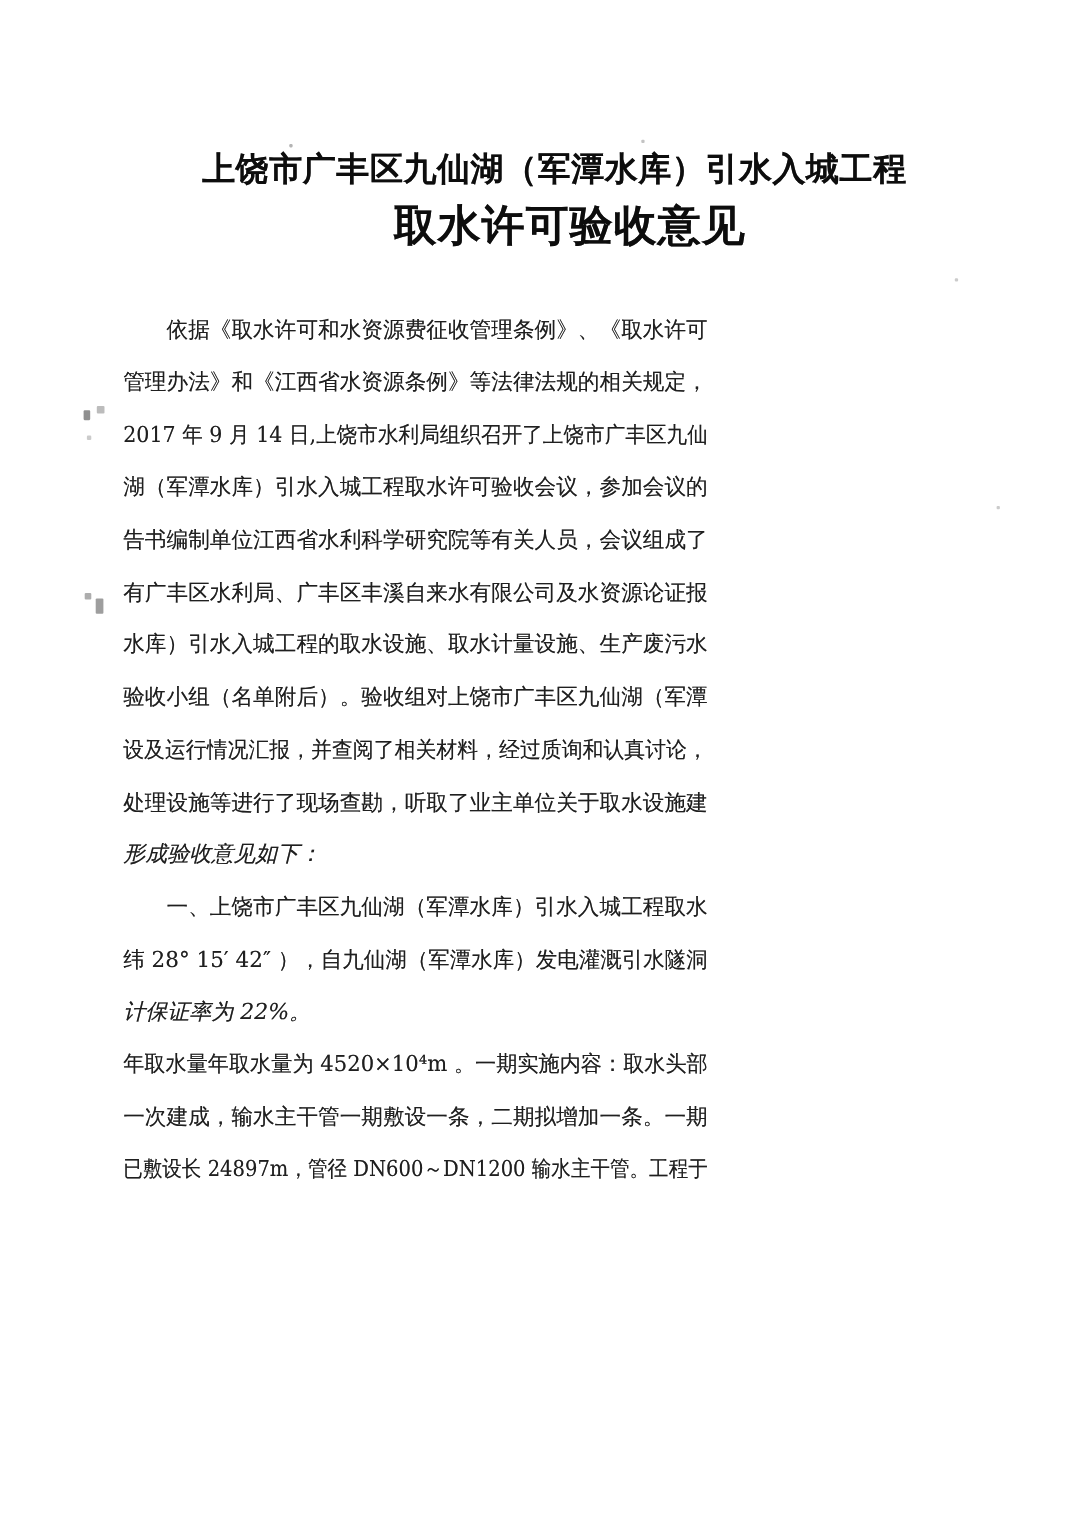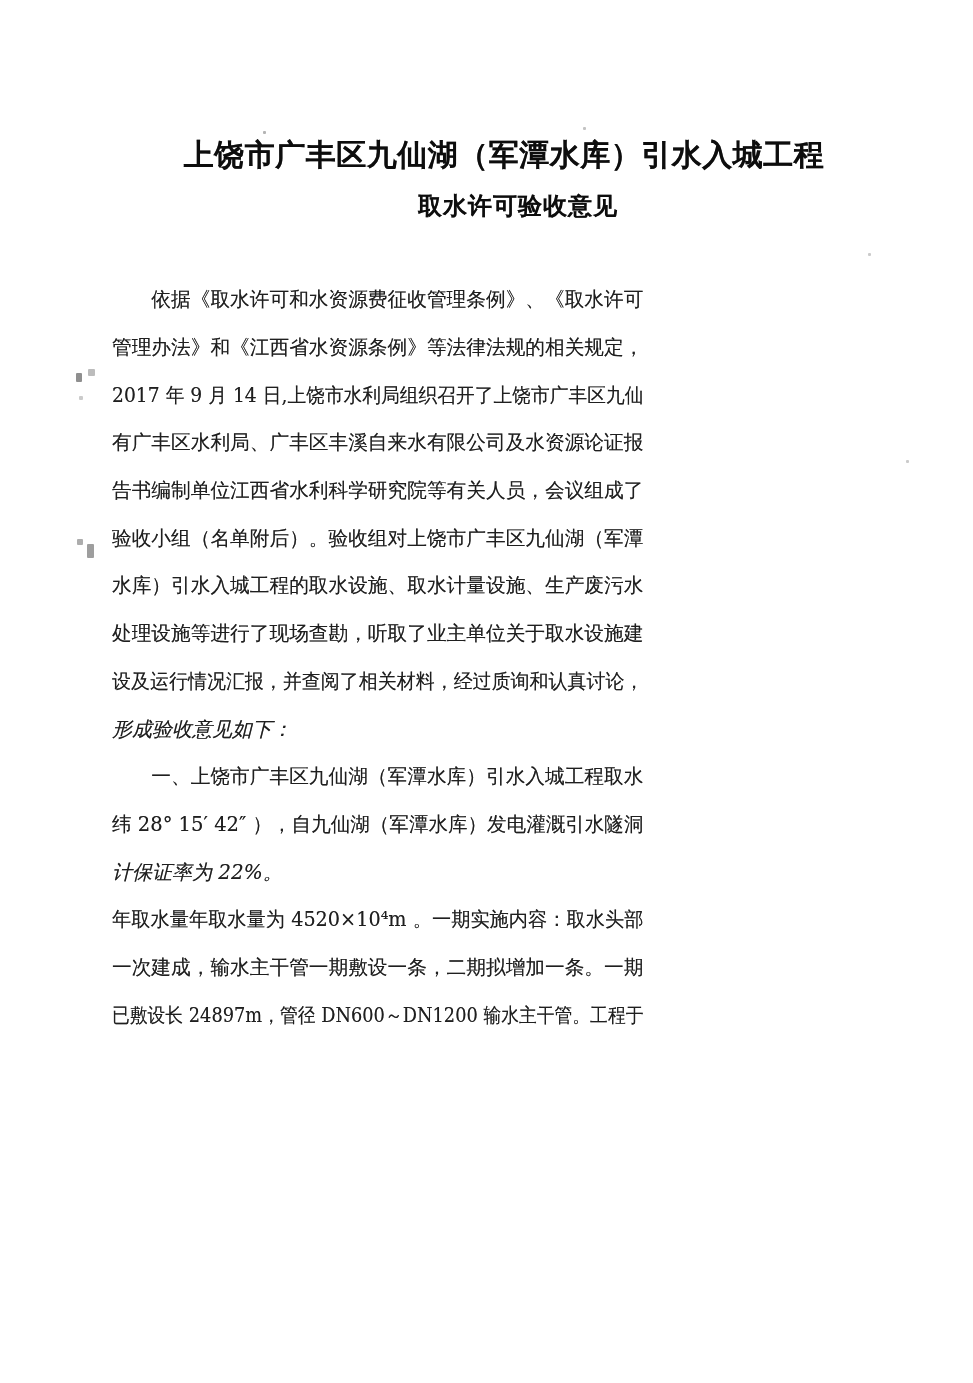--- a/index.html
+++ b/index.html
@@ -28,21 +28,21 @@
     color: #0d0d0d;
   }
   .title-line1 {
     font-size: 30px;
     line-height: 50px;
     letter-spacing: 0.5px;
     transform: translateX(20px);
     text-shadow: 0 0 0.6px rgba(0,0,0,0.6);
   }
   .title-line2 {
-    font-size: 24px;
+    font-size: 39px;
     line-height: 52px;
     letter-spacing: 1px;
     transform: translateX(34px);
     text-shadow: 0 0 0.6px rgba(0,0,0,0.6);
   }
   
   .body-block {
     position: absolute;
     left: 112px;
     top: 276px;
@@ -105,36 +105,39 @@
     <div class="line">
         <span class="fit" style="transform: scaleX(0.9841);">　　依据《取水许可和水资源费征收管理条例》、《取水许可</span>
       </div>
     <div class="line">
         <span class="fit" style="transform: scaleX(0.9841);">管理办法》和《江西省水资源条例》等法律法规的相关规定，</span>
       </div>
     <div class="line">
         <span class="fit" style="transform: scaleX(0.9369);">2017 年 9 月 14 日,上饶市水利局组织召开了上饶市广丰区九仙</span>
       </div>
     <div class="line">
-        <span class="fit" style="transform: scaleX(0.9841);">有广丰区水利局、广丰区丰溪自来水有限公司及水资源论证报</span>
+        <span class="fit" style="transform: scaleX(0.9841);">湖（军潭水库）引水入城工程取水许可验收会议，参加会议的</span>
       </div>
     <div class="line">
         <span class="fit" style="transform: scaleX(0.9841);">告书编制单位江西省水利科学研究院等有关人员，会议组成了</span>
       </div>
     <div class="line">
-        <span class="fit" style="transform: scaleX(0.9841);">验收小组（名单附后）。验收组对上饶市广丰区九仙湖（军潭</span>
+        <span class="fit" style="transform: scaleX(0.9841);">有广丰区水利局、广丰区丰溪自来水有限公司及水资源论证报</span>
       </div>
     <div class="line">
         <span class="fit" style="transform: scaleX(0.9841);">水库）引水入城工程的取水设施、取水计量设施、生产废污水</span>
       </div>
     <div class="line">
-        <span class="fit" style="transform: scaleX(0.9841);">处理设施等进行了现场查勘，听取了业主单位关于取水设施建</span>
+        <span class="fit" style="transform: scaleX(0.9841);">验收小组（名单附后）。验收组对上饶市广丰区九仙湖（军潭</span>
       </div>
     <div class="line">
         <span class="fit" style="transform: scaleX(0.949);">设及运行情况汇报，并查阅了相关材料，经过质询和认真讨论，</span>
+      </div>
+    <div class="line">
+        <span class="fit" style="transform: scaleX(0.9841);">处理设施等进行了现场查勘，听取了业主单位关于取水设施建</span>
       </div>
     <div class="line end">
         <span class="fit">形成验收意见如下：</span>
       </div>
     <div class="line">
         <span class="fit" style="transform: scaleX(0.9841);">　　一、上饶市广丰区九仙湖（军潭水库）引水入城工程取水</span>
       </div>
     <div class="line">
         <span class="fit" style="transform: scaleX(0.9773);">纬 28° 15′ 42″ ），自九仙湖（军潭水库）发电灌溉引水隧洞</span>
       </div>

